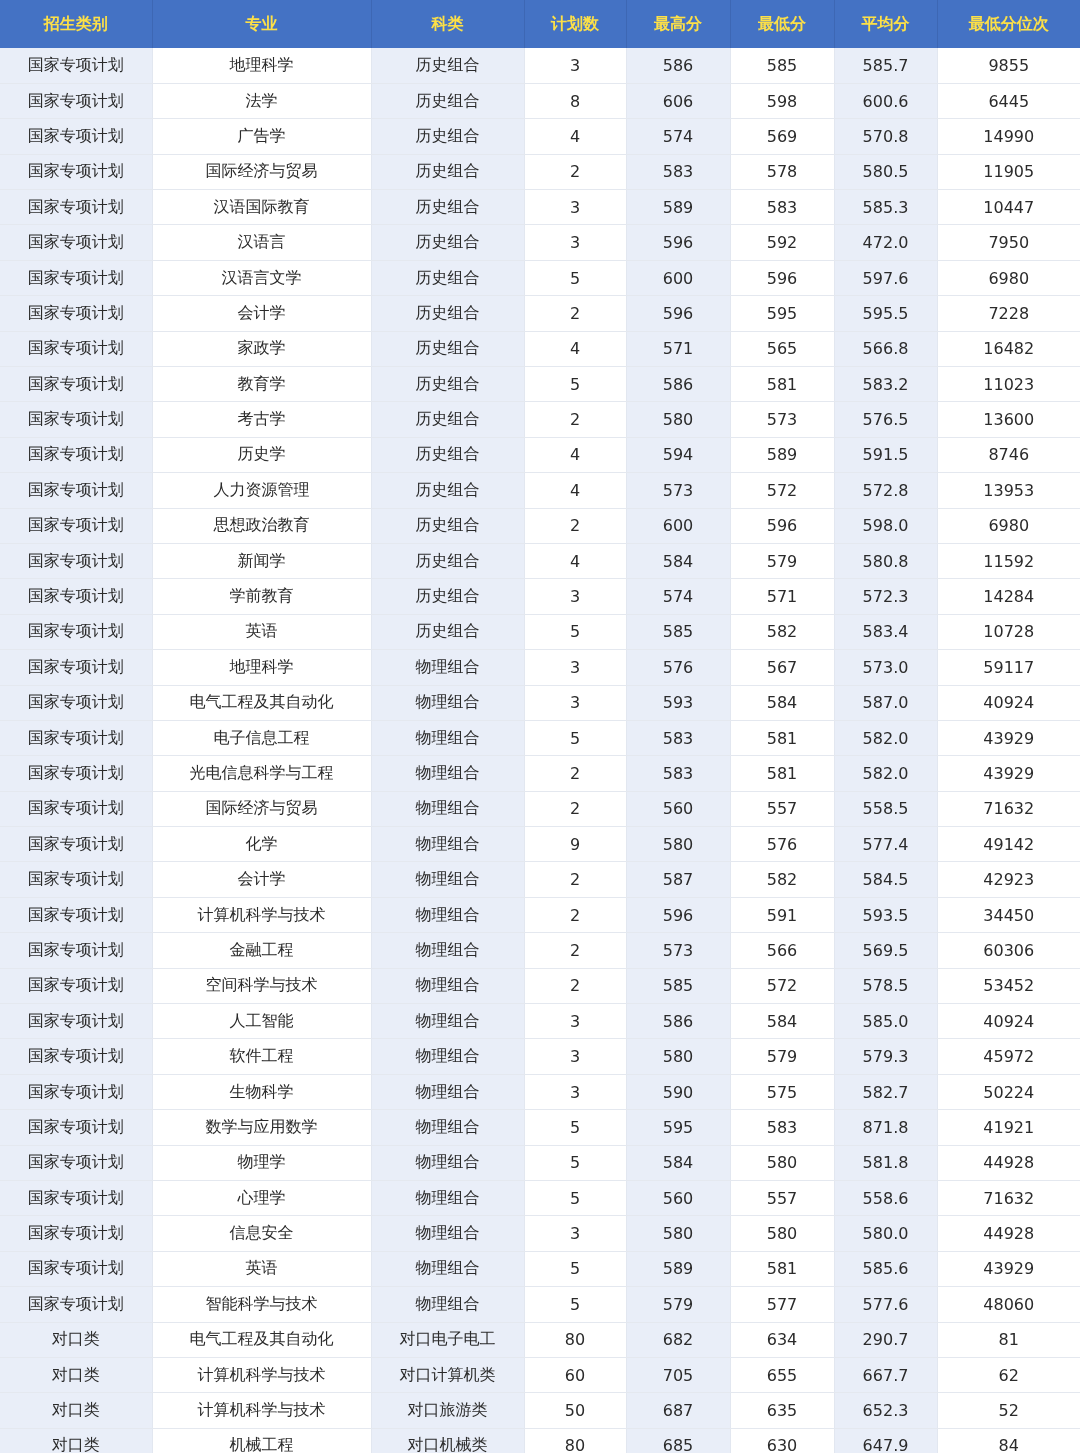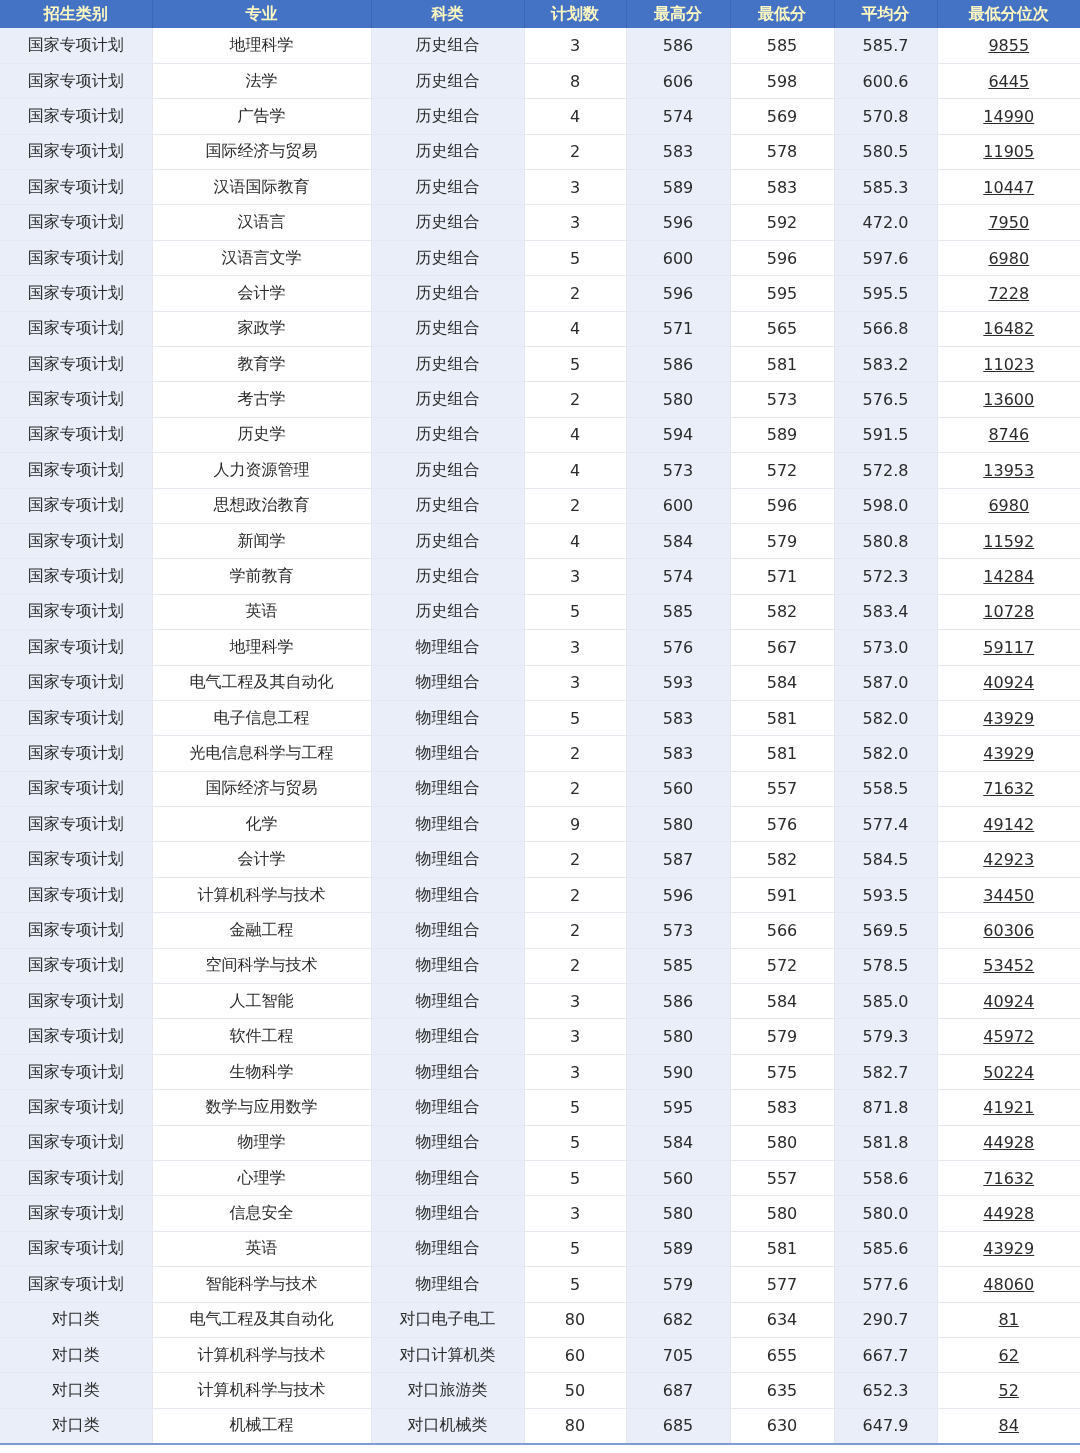--- a/index.html
+++ b/index.html
@@ -13,41 +13,41 @@
   }
   col.c1 { width: 152px; }
   col.c2 { width: 219px; }
   col.c3 { width: 153px; }
   col.c4 { width: 102px; }
   col.c5 { width: 104px; }
   col.c6 { width: 104px; }
   col.c7 { width: 103px; }
   col.c8 { width: 143px; }
   thead th {
-    height: 28px;
+    height: 48px;
     background: #4472c4;
-    color: #fef9c3;
+    color: #fde047;
     font-weight: bold;
     font-size: 16px;
     text-align: center;
     vertical-align: middle;
     border-right: 1px solid #3d67b4;
   }
   thead th:last-child { border-right: none; }
   tbody td {
     height: 35.4px;
     font-size: 16px;
     text-align: center;
     vertical-align: middle;
     border-bottom: 1px solid #e4e8ef;
     border-right: 1px solid #e2e7f0;
     white-space: nowrap;
     background: #ffffff;
   }
-  tbody td:last-child { border-right: none; text-decoration: underline; }
+  tbody td:last-child { border-right: none; }
   tbody td.shade { background: #e9eef8; }
 </style>
 </head>
 <body>
 
 <table>
   <colgroup>
     <col class="c1">
       <col class="c2">
       <col class="c3">

